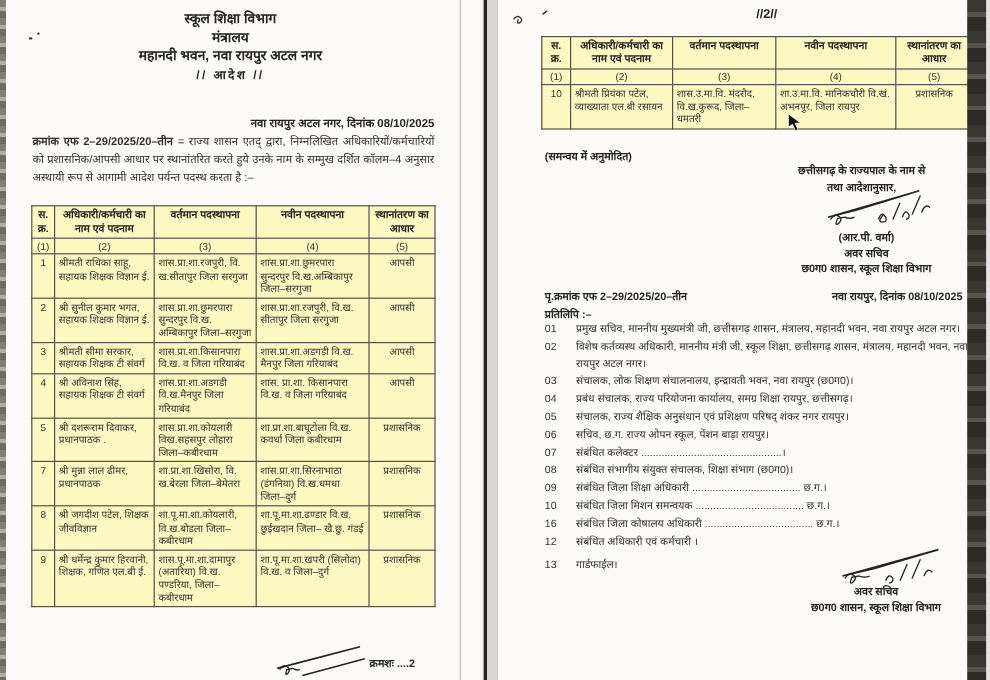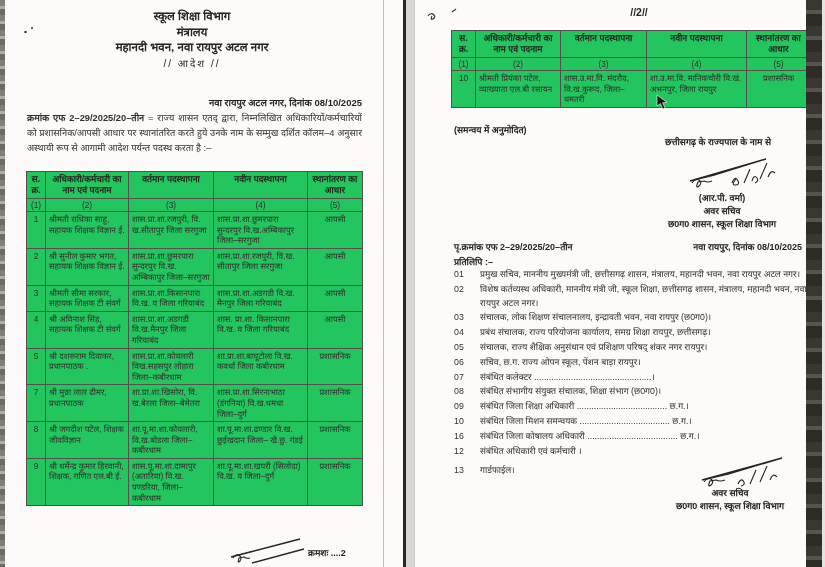--- a/index.html
+++ b/index.html
@@ -6,26 +6,26 @@
   *{box-sizing:border-box;}
   .canvas{position:relative;width:825px;height:567px;overflow:hidden;background:#f4f3f0;
     font-family:"Liberation Sans","DejaVu Sans",sans-serif;color:#2e2c2a;}
   .page{position:absolute;top:0;height:567px;background:#fcfbf9;}
   .page-left{left:0;width:403px;}
   .page-right{left:414px;width:392px;}
   .b{font-weight:bold;margin-top:44px;}
   
   .hdr{position:absolute;top:9px;left:27px;width:330px;text-align:center;}
   .h-line{font-weight:bold;font-size:11.5px;line-height:15.5px;color:#26241f;}
-  .h-order{font-weight:normal;font-size:10px;line-height:15px;letter-spacing:2px;color:#26241f;}
+  .h-order{font-weight:bold;font-size:10px;line-height:15px;letter-spacing:2px;color:#26241f;}
   .dateline{position:absolute;top:96px;left:27px;width:335px;text-align:right;
     font-weight:bold;font-size:9.5px;color:#26241f;}
   .intro{position:absolute;top:111px;left:27px;width:335px;font-size:9.3px;
     line-height:15px;text-align:justify;color:#33302c;}
-  table.t{border-collapse:collapse;table-layout:fixed;position:absolute;background:#22c55e;}
+  table.t{border-collapse:collapse;table-layout:fixed;position:absolute;background:#fef9c3;}
   table.t td,table.t th{border:1px solid #55504a;vertical-align:top;
     padding:2px 3px;font-size:8.3px;line-height:10.6px;color:#33302c;overflow:hidden;}
   table.t th{font-weight:bold;text-align:center;font-size:8.8px;line-height:11px;
     vertical-align:top;color:#26241f;}
   table.t .nums td{text-align:center;padding:1px 2px;line-height:10px;}
   table.t td.c-num{text-align:center;}
   table.t td.c-basis{text-align:center;}
   .t1{top:171px;left:26px;width:336px;}
   .t2{top:30px;left:37px;width:359px;}
   .kramshah{position:absolute;top:546px;left:308px;font-weight:bold;font-size:9px;color:#26241f;}
@@ -217,20 +217,21 @@
             <td>शा.उ.मा.वि. मानिकचौरी वि.खं. अभनपुर, जिला रायपुर</td>
             <td class="c-basis">प्रशासनिक</td>
           </tr>
         </tbody>
     </table>
 
     <div class="approval">(समन्वय में अनुमोदित)</div>
 
     <div class="governor">
       <div>छत्तीसगढ़ के राज्यपाल के नाम से</div>
+      <div>तथा आदेशानुसार,</div>
     </div>
 
     <svg class="sig" style="left:272px;top:153px;" width="98" height="40" viewBox="0 0 98 40">
       <path d="M4 28 L80 6 L28 22 Z" fill="none" stroke="#26241f" stroke-width="1.4"></path>
       <path d="M6 30 q4 -6 8 -2 q2 2 -1 5 q-4 3 -1 -4 l6 -1 q4 2 8 0" fill="none" stroke="#26241f" stroke-width="1.1"></path>
       <path d="M46 30 q3 -8 6 -2 q2 4 -3 4 q-4 0 1 -6 M58 30 l6 -14 M66 28 q2 -7 5 -3 q2 3 -2 5 M74 26 l7 -16 M82 24 q3 -8 7 -4" fill="none" stroke="#26241f" stroke-width="1.1"></path>
     </svg>
 
     <div class="signatory">
       <div>(आर.पी. वर्मा)</div>

